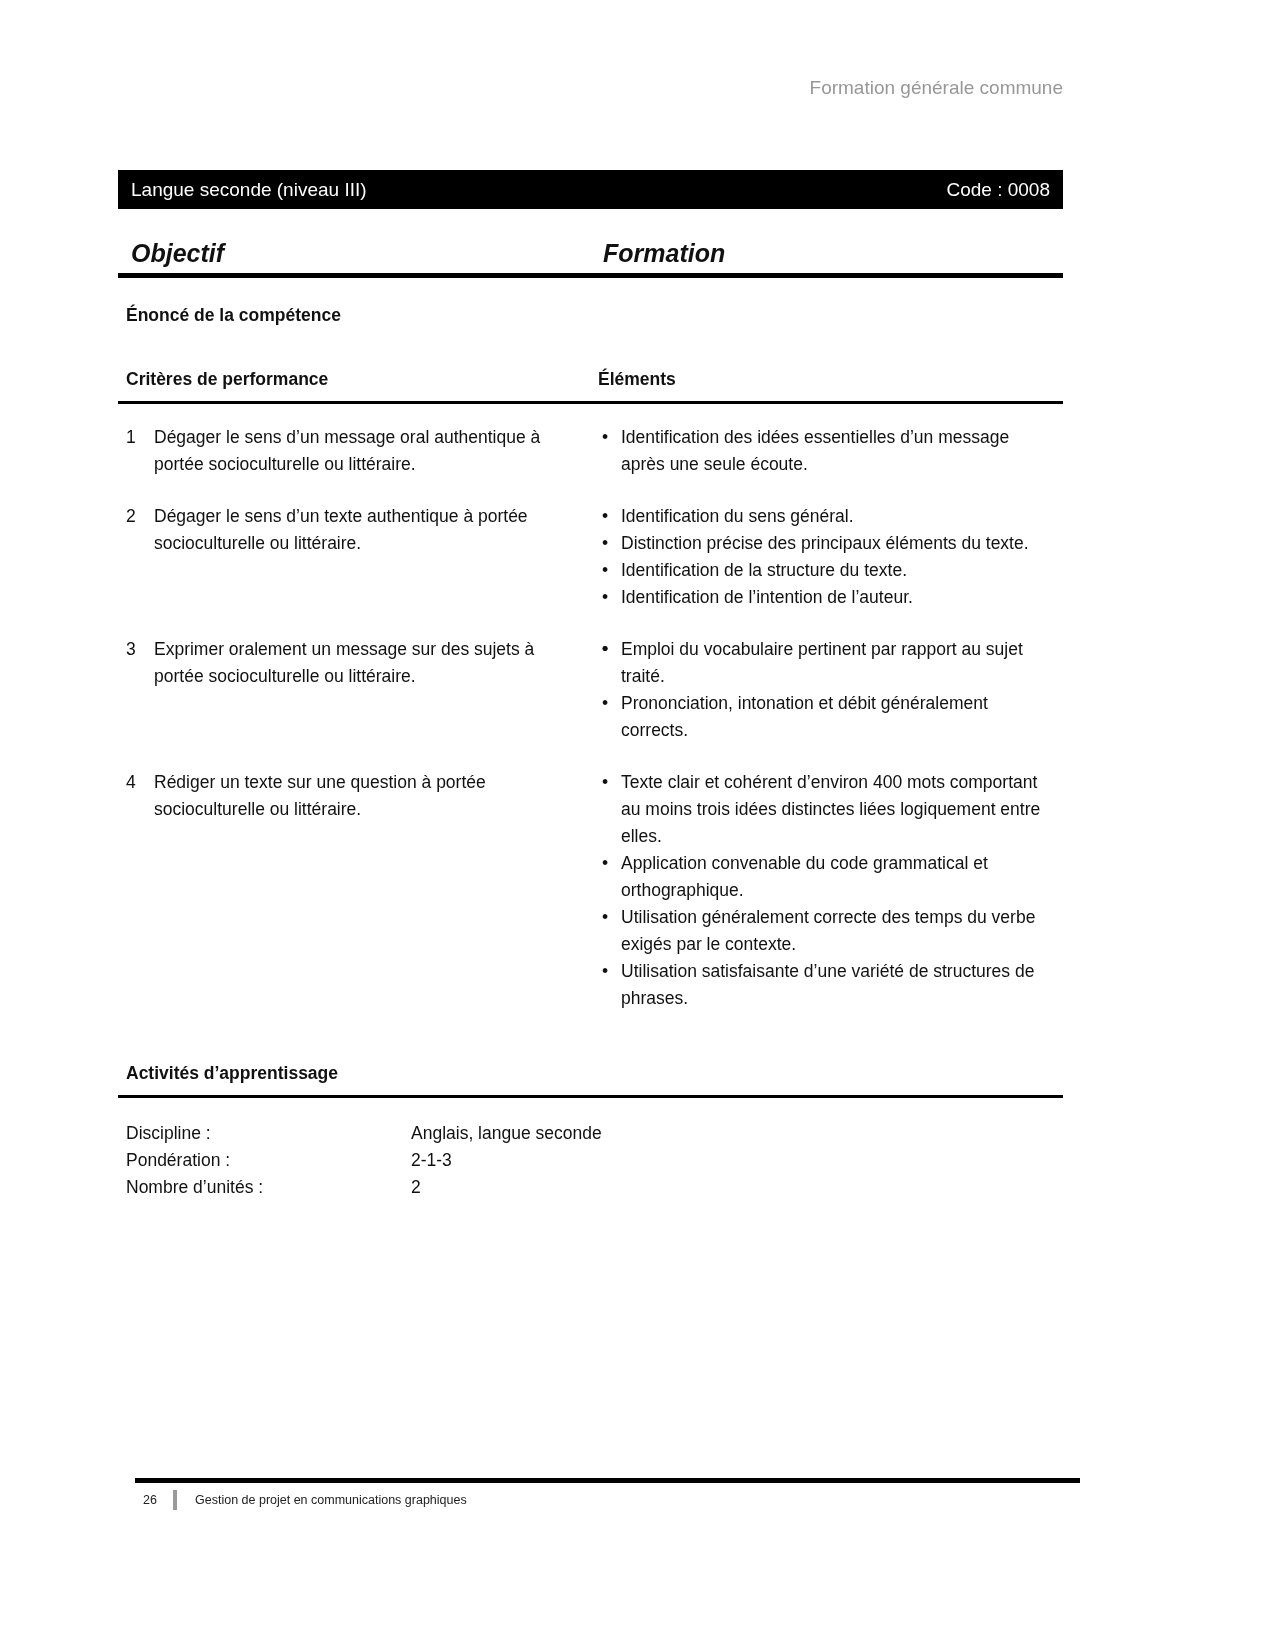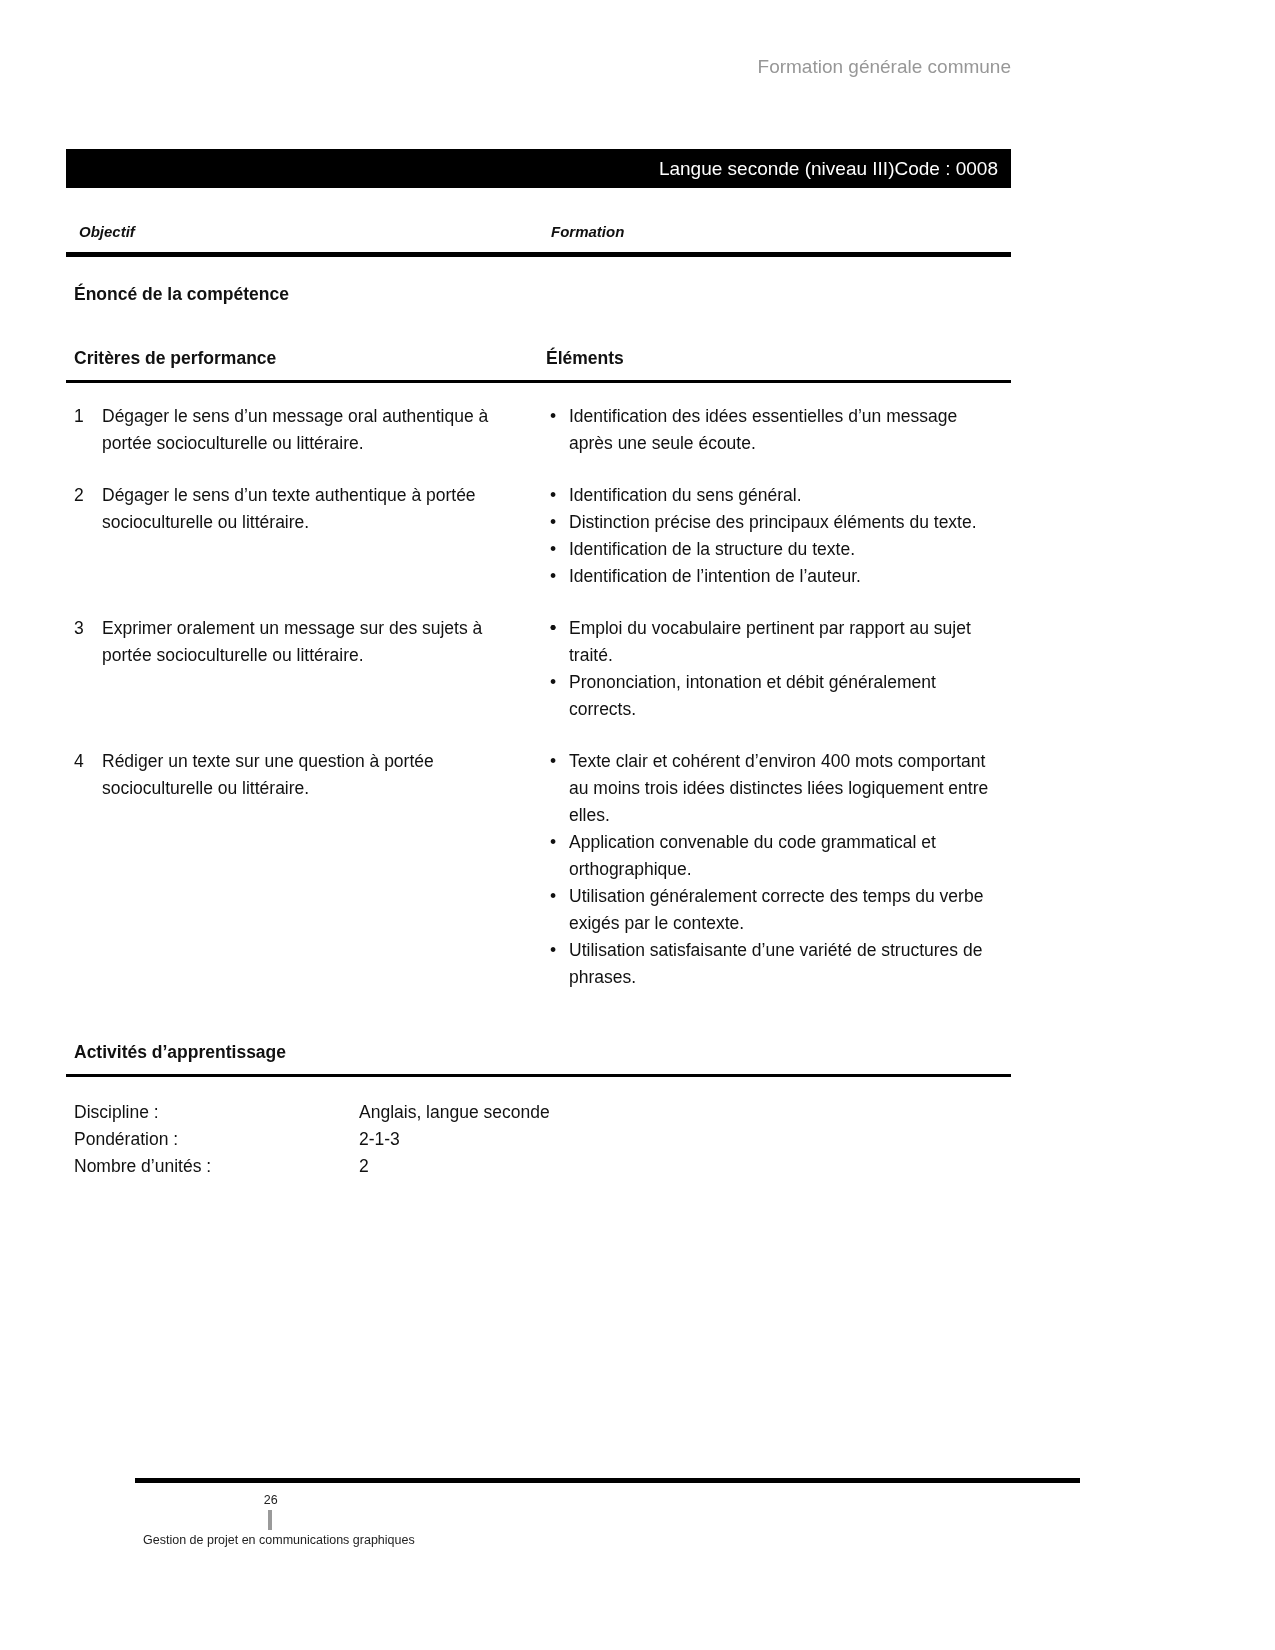--- a/index.html
+++ b/index.html
@@ -9,46 +9,46 @@
     width:1275px;
     height:1650px;
     background:#ffffff;
     font-family:"Liberation Sans", sans-serif;
     color:#111111;
     font-size:17.5px;
     line-height:27px;
     overflow:hidden;
   }
   .content {
-    margin-left:66px;
+    margin-left:118px;
     width:945px;
-    padding-top:55px;
+    padding-top:76px;
   }
   .header-right {
     text-align:right;
     color:#979797;
     font-size:19px;
     line-height:24px;
   }
   .banner {
     margin-top:70px;
     background:#000000;
     color:#ffffff;
     height:39px;
     display:flex;
     align-items:center;
-    justify-content:flex-end;
+    justify-content:space-between;
     padding:0 13px;
     font-size:19px;
   }
   .col-headers {
     display:grid;
     grid-template-columns:472px 473px;
     margin-top:31px;
-    font-size:15px;
+    font-size:25px;
     font-weight:bold;
     font-style:italic;
     line-height:26px;
   }
   .col-headers > div { padding-left:13px; }
   .rule { background:#000000; width:100%; }
   .rule-thick { height:5px; margin-top:7px; }
   .rule-med { height:3px; margin-top:8px; }
   .competence-heading {
     margin-top:24px;
@@ -102,21 +102,20 @@
   }
   .footer {
     position:absolute;
     left:143px;
     top:1490px;
     display:flex;
     align-items:center;
     font-size:12.5px;
     line-height:20px;
     color:#222222;
-    flex-direction:column;
   }
   .footer .pageno { width:30px; }
   .footer .vbar {
     width:4px;
     height:20px;
     background:#9a9a9a;
     margin-right:18px;
   }
 </style>
 </head>

